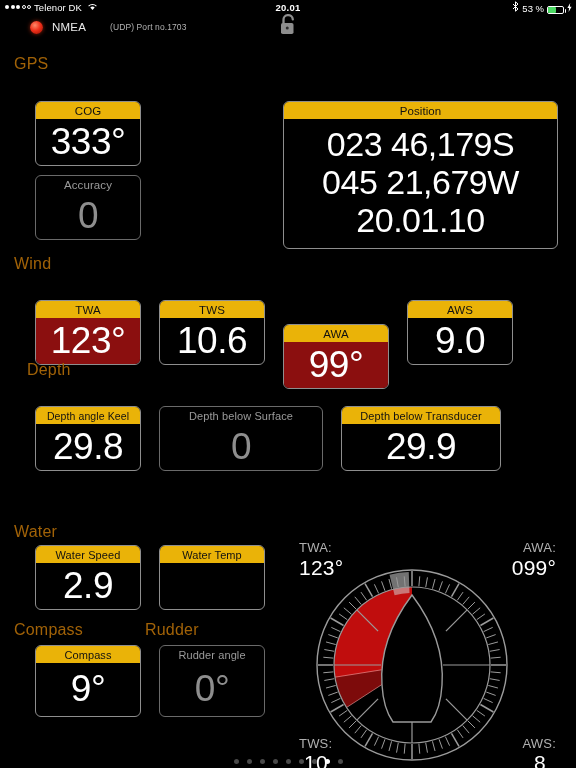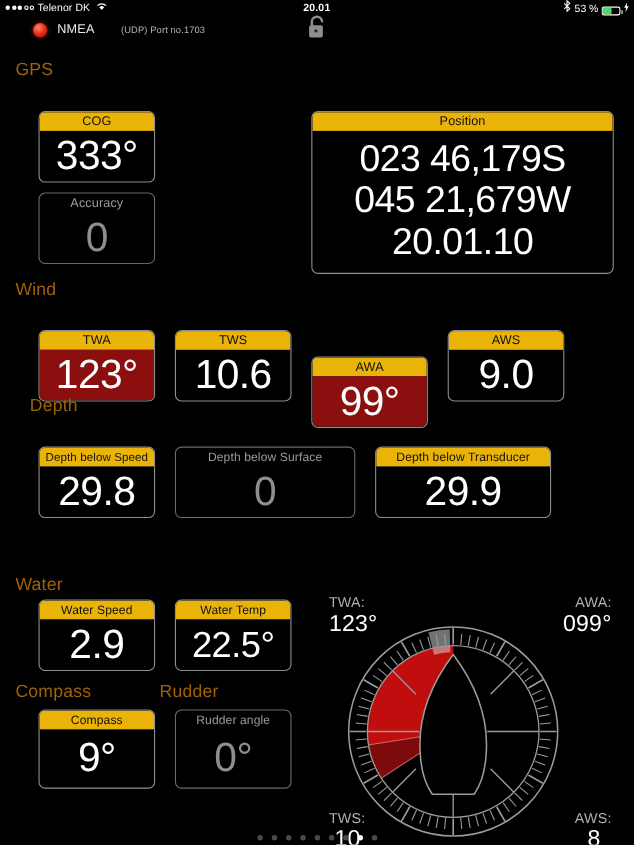--- a/index.html
+++ b/index.html
@@ -215,21 +215,21 @@
   </div>
 
   <div class="panel" style="left:407px; top:260px; width:106px; height:65px;">
     <div class="p-head">AWS</div>
     <div class="p-val">9.0</div>
   </div>
 
   <div class="sec-title" style="left:27px; top:321px;text-align:right;">Depth</div>
 
   <div class="panel" style="left:35px; top:366px; width:106px; height:65px;">
-    <div class="p-head" style="font-size:10.5px;">Depth below Speed</div>
+    <div class="p-head" style="font-size:10.5px;">Depth angle Keel</div>
     <div class="p-val">29.8</div>
   </div>
 
   <div class="panel inactive" style="left:159px; top:366px; width:164px; height:65px;">
     <div class="p-head" style="font-size:11px;">Depth below Surface</div>
     <div class="p-val">0</div>
   </div>
 
   <div class="panel" style="left:341px; top:366px; width:160px; height:65px;">
     <div class="p-head" style="font-size:11px;">Depth below Transducer</div>
@@ -238,21 +238,20 @@
 
   <div class="sec-title" style="left:14px; top:483px;">Water</div>
 
   <div class="panel" style="left:35px; top:505px; width:106px; height:65px;">
     <div class="p-head" style="font-size:11px;">Water Speed</div>
     <div class="p-val">2.9</div>
   </div>
 
   <div class="panel" style="left:159px; top:505px; width:106px; height:65px;">
     <div class="p-head" style="font-size:11px;">Water Temp</div>
-    <div class="p-val" style="font-size:33px;">22.5°</div>
   </div>
 
   <div class="sec-title" style="left:14px; top:581px;">Compass</div>
   <div class="sec-title" style="left:145px; top:581px;">Rudder</div>
 
   <div class="panel" style="left:35px; top:605px; width:106px; height:72px;">
     <div class="p-head" style="font-size:11px;">Compass</div>
     <div class="p-val">9°</div>
   </div>
 

